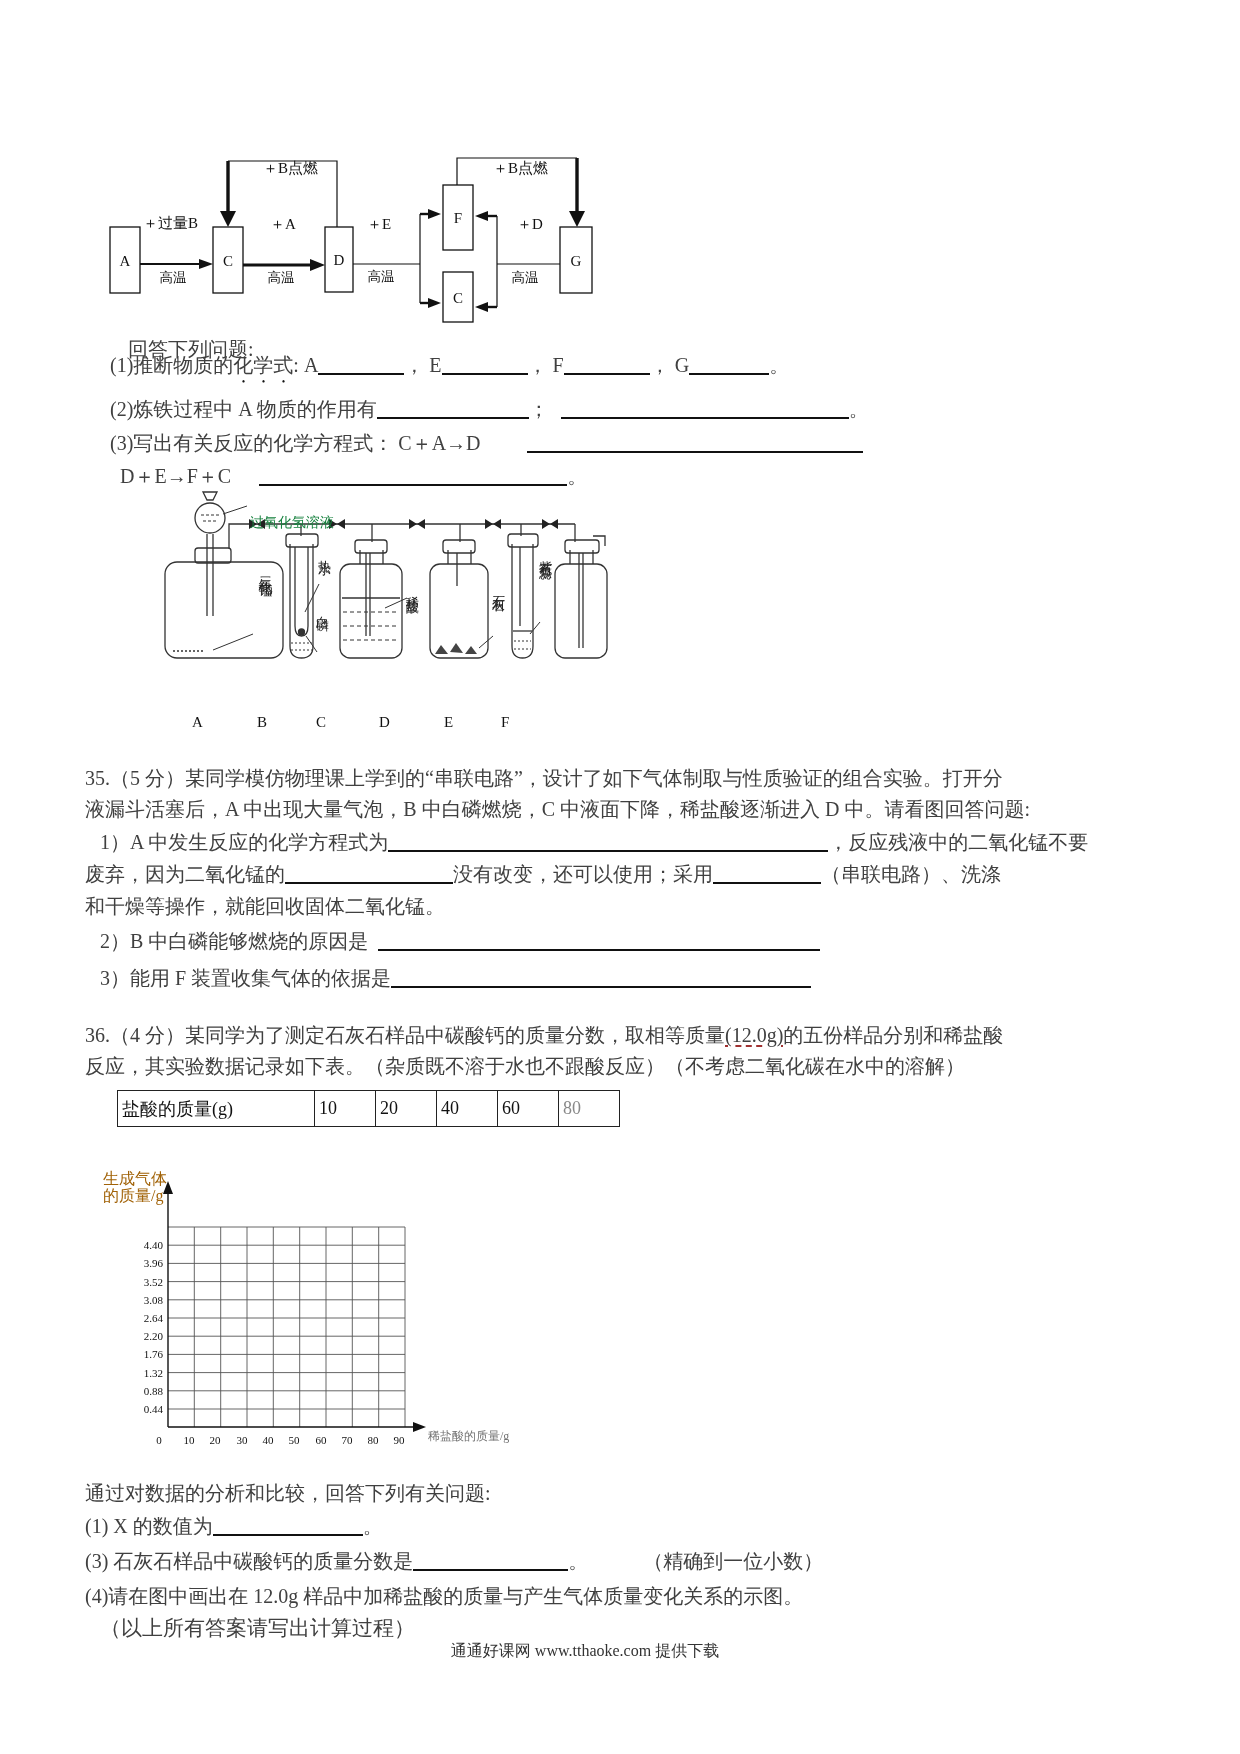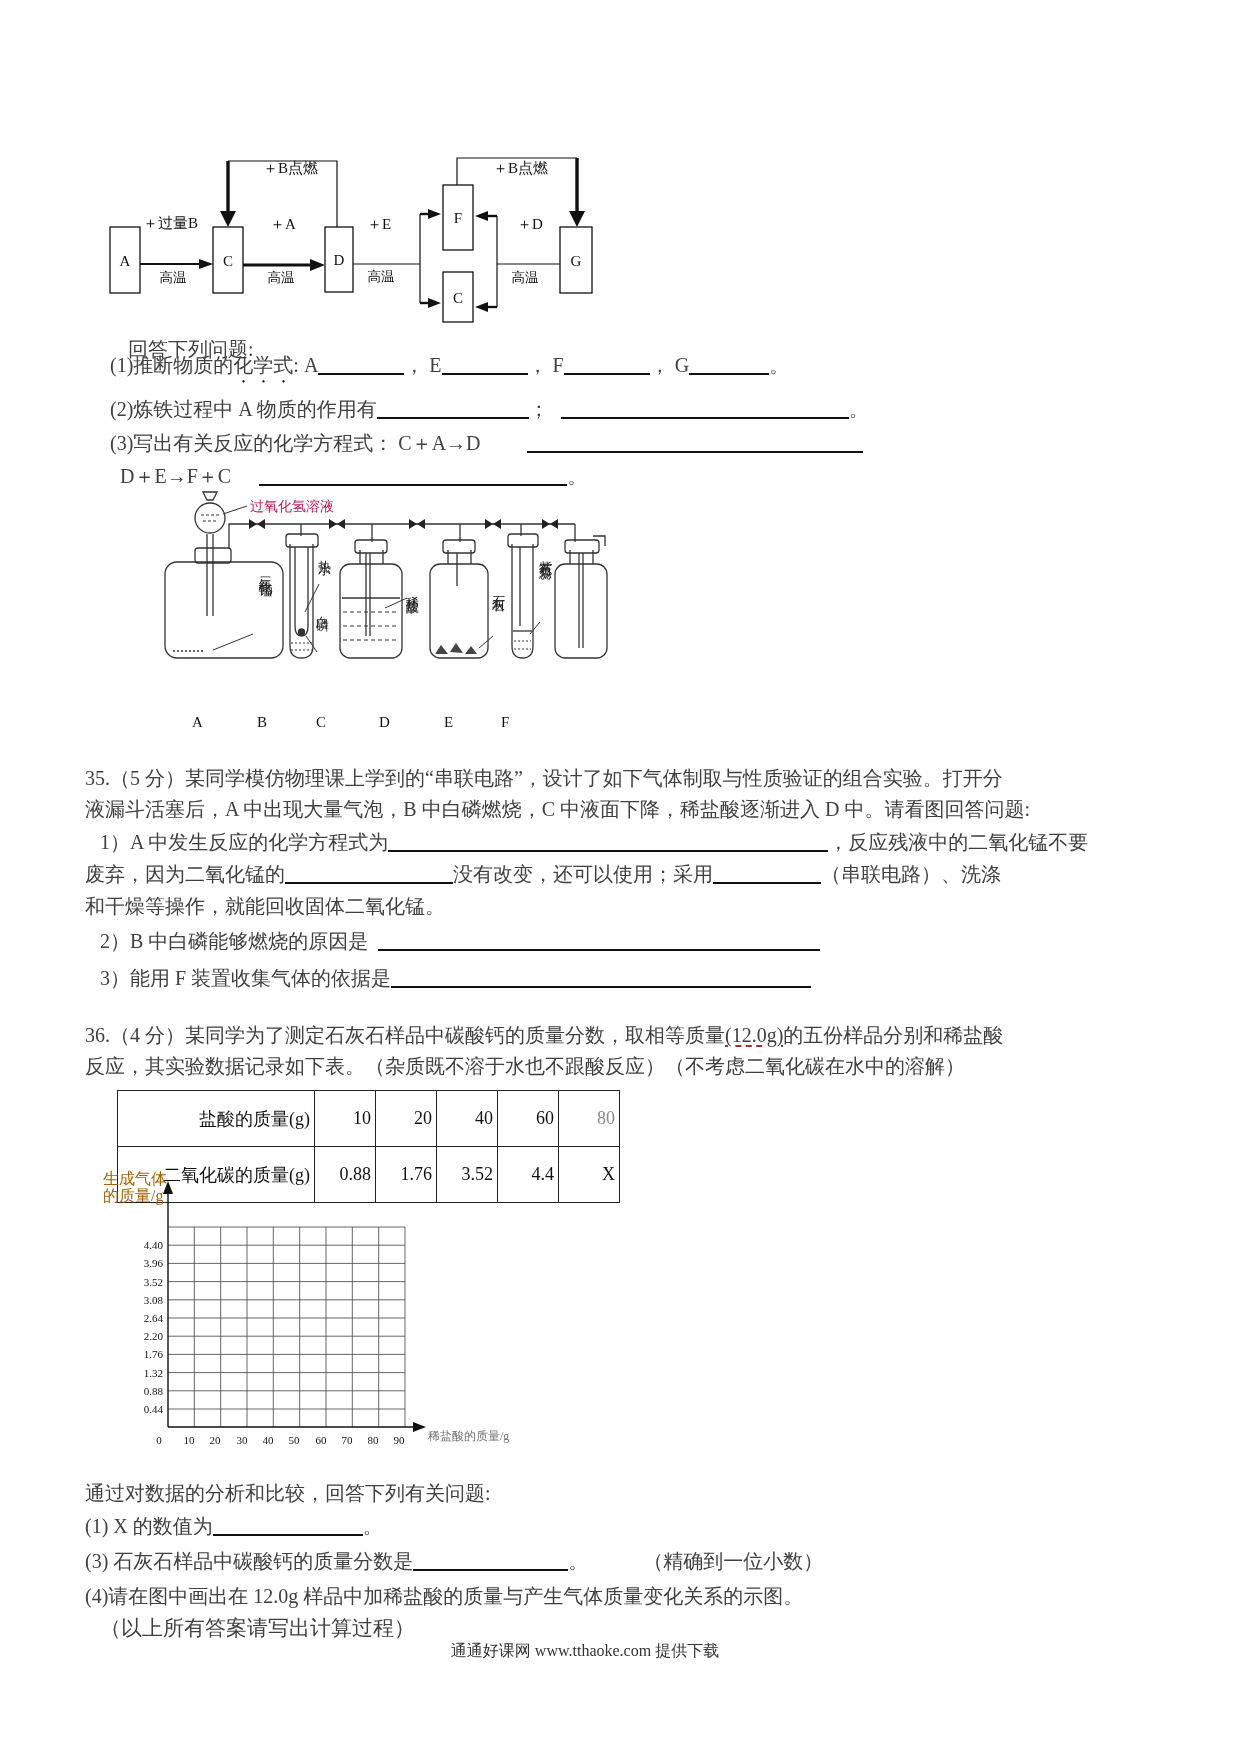--- a/index.html
+++ b/index.html
@@ -6,25 +6,25 @@
   body{width:1240px;height:1754px;position:relative;overflow:hidden;
        font-family:"Liberation Serif", serif;color:#111;}
   .abs{position:absolute;}
   .tl{position:absolute;white-space:nowrap;font-size:20px;color:#404040;}
   .blank{display:inline-block;border-bottom:2px solid #111;height:20px;vertical-align:-3px;}
   .emph{-webkit-text-emphasis:dot #111;text-emphasis:dot #111;
         -webkit-text-emphasis-position:under right;text-emphasis-position:under right;}
   .redu{text-decoration:underline dashed #a03030;text-decoration-thickness:1.5px;text-underline-offset:3px;}
   .vlabel{position:absolute;writing-mode:vertical-rl;text-orientation:upright;
           font-size:13px;letter-spacing:2px;white-space:nowrap;color:#222;}
-  .hlabel{position:absolute;font-size:14px;white-space:nowrap;color:#be185d;}
+  .hlabel{position:absolute;font-size:14px;white-space:nowrap;color:#15803d;margin-top:16px;}
   .appletter{position:absolute;font-size:15px;color:#111;}
   svg text{font-family:"Liberation Serif", serif;fill:#111;}
   .dtable{position:absolute;left:117px;top:1090px;border-collapse:collapse;}
-  .dtable td{border:1.8px solid #222;height:35px;text-align:right;font-size:18px;padding:10px 4px;}
+  .dtable td{border:1.8px solid #222;height:35px;text-align:left;font-size:18px;padding:0 4px;}
   .dtable td.lab{width:188px;}
   .dtable td.val{width:52px;}
   .dtable td.gray{color:#888;}
   .bold{font-weight:normal;}
   .footer{position:absolute;left:15px;width:1140px;top:1641px;text-align:center;
           font-size:16px;color:#333;white-space:nowrap;}
 </style>
 </head>
 <body>
 
@@ -256,28 +256,20 @@
 
 <table class="dtable">
   <tbody>
       <tr>
     <td class="lab">盐酸的质量(g)</td>
     <td class="val">10</td>
     <td class="val">20</td>
     <td class="val">40</td>
     <td class="val">60</td>
     <td class="val gray">80</td>
-  </tr>
-  <tr>
-    <td class="lab">二氧化碳的质量(g)</td>
-    <td class="val">0.88</td>
-    <td class="val">1.76</td>
-    <td class="val">3.52</td>
-    <td class="val">4.4</td>
-    <td class="val">X</td>
   </tr>
 </tbody>
   </table>
 
 <div class="abs" style="left:103px;top:1170px;font-size:16px;line-height:17px;color:#a16207">
   <div>生成气体</div>
   <div>的质量/g</div>
 </div>
 
 <svg class="abs" style="left:95px;top:1163px" width="470" height="300" viewBox="0 0 470 300">

